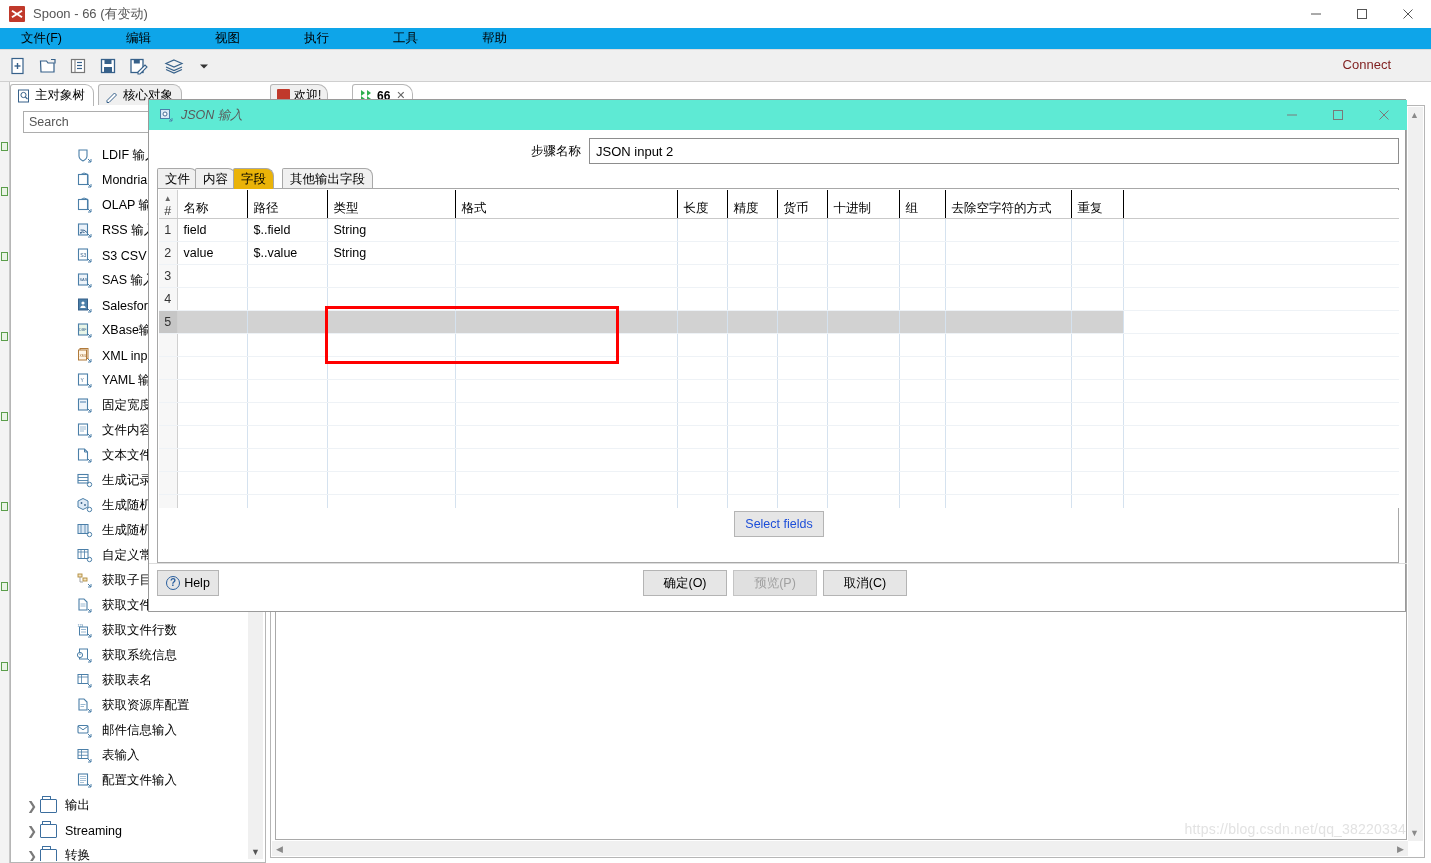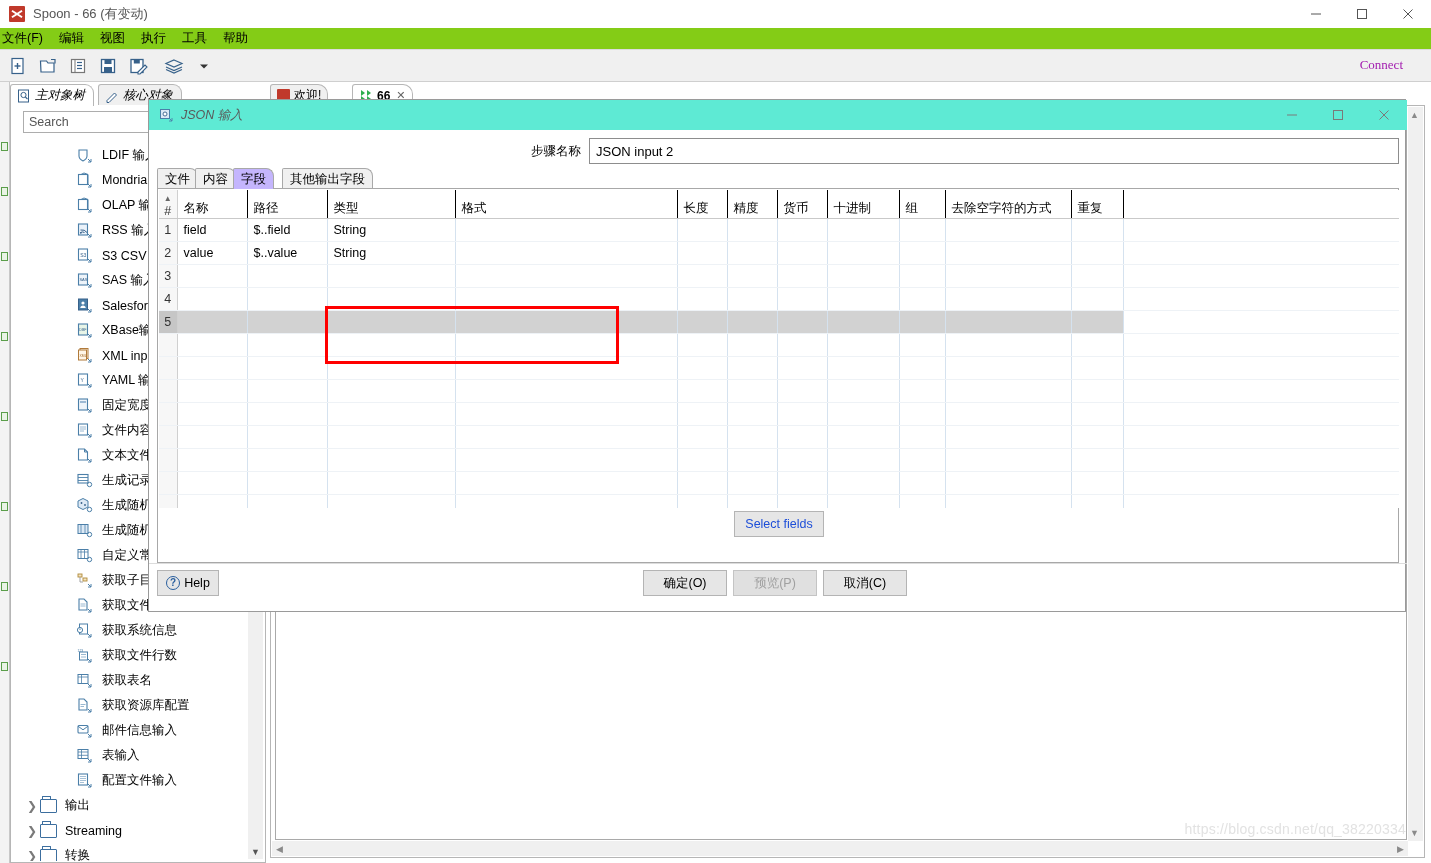--- a/index.html
+++ b/index.html
@@ -35,49 +35,49 @@
   }
   .win-btn {
     width: 46px; height: 28px; display: flex; align-items: center; justify-content: center;
     color: #555;
   }
   .win-btn svg { display: block; }
 
   
   .menubar {
     position: absolute; top: 28px; left: 0; width: 1431px; height: 21px;
-    background: #84cc16; display: flex; align-items: center; padding-left: 2px;
+    background: #0ea5e9; display: flex; align-items: center; padding-left: 21px; gap: 48px;
   }
   .menu-item { font-size: 12.5px; color: #000; margin-right: 16px; white-space: nowrap; }
 
   
   .toolbar {
     position: absolute; top: 49px; left: 0; width: 1431px; height: 33px;
     background: #f0f0f0; border-top: 1px solid #dcdcdc; border-bottom: 1px solid #cfcfcf;
     display: flex; align-items: center;
   }
   .tb-icon { width: 24px; height: 24px; margin-left: 6px; display: flex; align-items: center; justify-content: center; }
   .tb-icon svg { display: block; }
   .tb-sep { width: 6px; }
   .connect-lbl {
-    position: absolute; right: 28px; top: 7px; font-size: 13px; color: #a21caf; font-family: Liberation Serif, serif;
+    position: absolute; right: 40px; top: 7px; font-size: 13px; color: #7f1d1d;
   }
 
   
   .left-strip {
     position: absolute; left: 0; top: 82px; width: 10px; height: 781px;
     background: #f3f3f3; border-right: 1px solid #c8c8c8;
   }
   .strip-mark {
     position: absolute; left: 1px; width: 7px; height: 9px;
     border: 1px solid #5a9e4a; background: #e9f4e5;
   }
 
   .left-tabs {
-    position: absolute; left: 10px; top: 84px; width: 256px; height: 22px; font-style: italic;
+    position: absolute; left: 10px; top: 84px; width: 256px; height: 22px;
   }
   .ltab {
     position: absolute; top: 0; height: 22px; display: flex; align-items: center;
     padding: 0 8px 0 6px; font-size: 12.5px; white-space: nowrap;
     border: 1px solid #b6b6b6; border-bottom: none;
     border-radius: 3px 9px 0 0; background: #f0f0f0;
   }
   .ltab.active { background: #ffffff; z-index: 3; }
   .ltab .tico { width: 14px; height: 14px; margin-right: 4px; flex: none; }
 
@@ -200,21 +200,21 @@
 
   .dlg-tabs {
     position: absolute; left: 8px; top: 68px; width: 1242px; height: 21px;
   }
   .dtab {
     position: absolute; top: 0; height: 21px; display: flex; align-items: center;
     padding: 0 7px; font-size: 12.5px; white-space: nowrap;
     border: 1px solid #a8a8a8; border-bottom: none; border-radius: 2px 8px 0 0;
     background: #f0f0f0; color: #000;
   }
-  .dtab.active { background: #c4b5fd; z-index: 4; }
+  .dtab.active { background: #eab308; z-index: 4; }
 
   .tabpanel {
     position: absolute; left: 8px; top: 88px; width: 1242px; height: 375px;
     border: 1px solid #a8a8a8; background: #ffffff;
   }
 
   .grid { position: absolute; left: 1px; top: 1px; width: 1240px; height: 318px; overflow: hidden; }
   .grid table { border-collapse: collapse; table-layout: fixed; width: 1240px; }
   .grid th, .grid td {
     font-size: 12.5px; font-weight: normal; text-align: left;
@@ -602,39 +602,39 @@
               <line x1="4.5" y1="7" x2="9.5" y2="7" stroke="#8fb0cc" stroke-width="0.9"></line>
               <line x1="4.5" y1="9" x2="9.5" y2="9" stroke="#8fb0cc" stroke-width="0.9"></line>
               <path d="M12 12l3 3m0-3v3h-3" stroke="#4b7fa8" stroke-width="1" fill="none"></path>
             </svg>
           </span>
         <span>获取文件名</span>
       </div>
       <div class="tree-row child">
         <span class="sicon">
             <svg width="18" height="18" viewBox="0 0 18 18">
-              <rect x="3.5" y="2" width="8" height="10" fill="#fff" stroke="#4b7fa8" stroke-width="1"></rect>
-              <circle cx="4" cy="8" r="2.6" fill="#fff" stroke="#4b7fa8" stroke-width="1"></circle>
-              <line x1="4" y1="6.4" x2="4" y2="8" stroke="#4b7fa8" stroke-width="0.9"></line>
-              <path d="M12 12l3 3m0-3v3h-3" stroke="#4b7fa8" stroke-width="1" fill="none"></path>
-            </svg>
-          </span>
-        <span>获取系统信息</span>
-      </div>
-      <div class="tree-row child">
-        <span class="sicon">
-            <svg width="18" height="18" viewBox="0 0 18 18">
               <text x="1.5" y="4.5" font-size="3.4" fill="#4b7fa8" font-family="sans-serif">123</text>
               <rect x="3.5" y="5" width="8" height="8" fill="#fff" stroke="#4b7fa8" stroke-width="1"></rect>
               <line x1="5" y1="7.5" x2="10" y2="7.5" stroke="#8fb0cc" stroke-width="0.9"></line>
               <line x1="5" y1="10" x2="10" y2="10" stroke="#8fb0cc" stroke-width="0.9"></line>
               <path d="M12 12l3 3m0-3v3h-3" stroke="#4b7fa8" stroke-width="1" fill="none"></path>
             </svg>
           </span>
         <span>获取文件行数</span>
+      </div>
+      <div class="tree-row child">
+        <span class="sicon">
+            <svg width="18" height="18" viewBox="0 0 18 18">
+              <rect x="3.5" y="2" width="8" height="10" fill="#fff" stroke="#4b7fa8" stroke-width="1"></rect>
+              <circle cx="4" cy="8" r="2.6" fill="#fff" stroke="#4b7fa8" stroke-width="1"></circle>
+              <line x1="4" y1="6.4" x2="4" y2="8" stroke="#4b7fa8" stroke-width="0.9"></line>
+              <path d="M12 12l3 3m0-3v3h-3" stroke="#4b7fa8" stroke-width="1" fill="none"></path>
+            </svg>
+          </span>
+        <span>获取系统信息</span>
       </div>
       <div class="tree-row child">
         <span class="sicon">
             <svg width="18" height="18" viewBox="0 0 18 18">
               <rect x="2" y="2.5" width="10" height="9" fill="#fff" stroke="#4b7fa8" stroke-width="1"></rect>
               <line x1="2" y1="5" x2="12" y2="5" stroke="#4b7fa8" stroke-width="0.8"></line>
               <line x1="5.5" y1="2.5" x2="5.5" y2="11.5" stroke="#4b7fa8" stroke-width="0.8"></line>
               <path d="M12 12l3 3m0-3v3h-3" stroke="#4b7fa8" stroke-width="1" fill="none"></path>
             </svg>
           </span>

